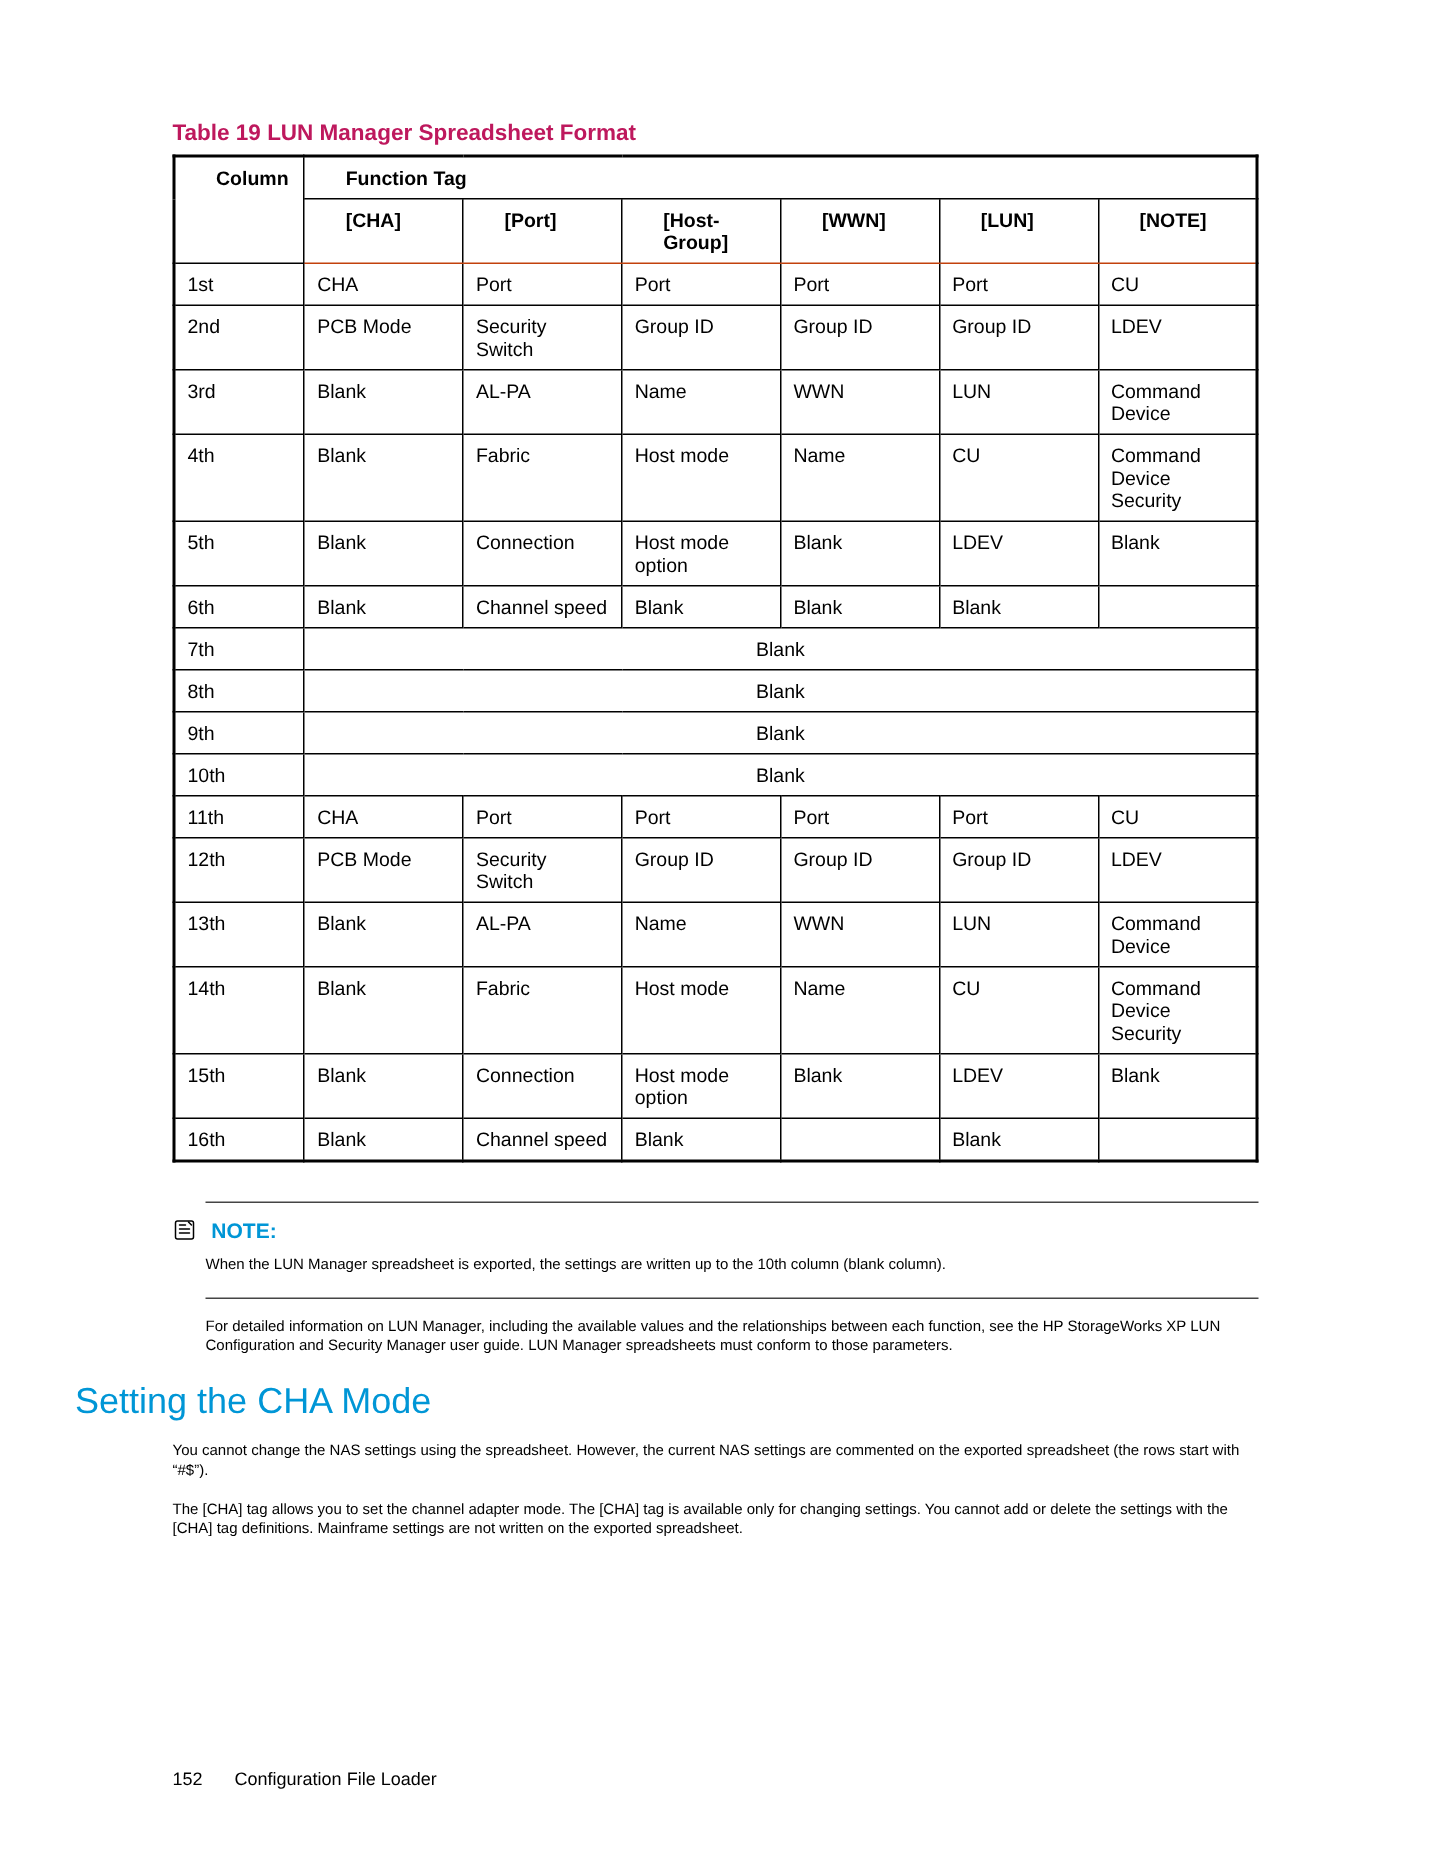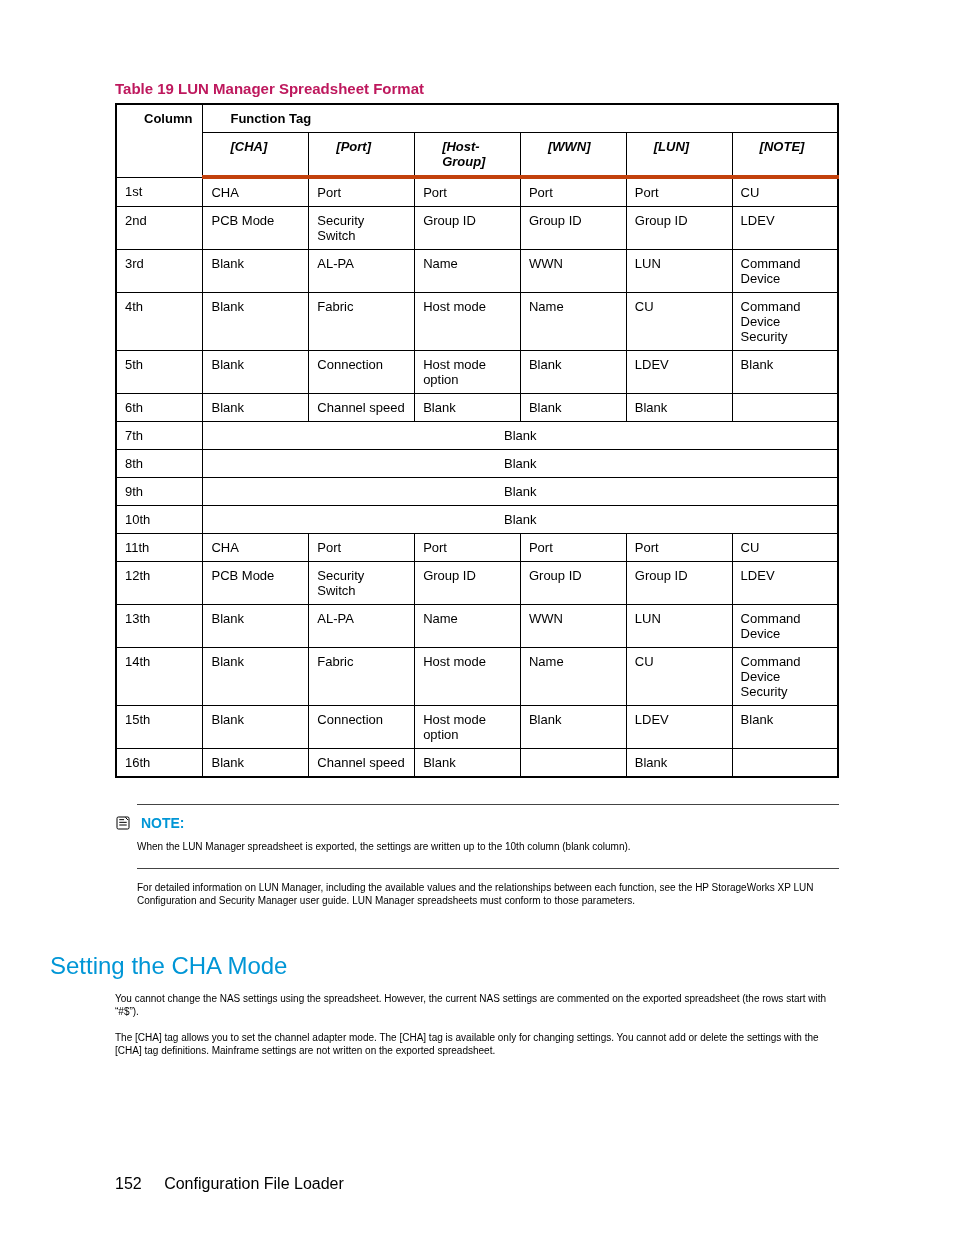--- a/index.html
+++ b/index.html
@@ -37,23 +37,22 @@
     border: 2px solid #000;
   }
   table.spreadsheet th {
     font-weight: bold;
     padding-left: 27px;
   }
   table.spreadsheet tr.head1 th {
     border-bottom: none;
   }
   table.spreadsheet tr.head2 th {
-    border-bottom: 4px solid #c2410c;
+    border-bottom: 1px solid #c2410c;
     border-right: 1px solid #000;
-    font-style: italic;
   }
   table.spreadsheet tr.head1 th.col-column {
     border-right: 1px solid #000;
     border-bottom: 1px solid #000;
   }
   table.spreadsheet tr.head1 th.col-function {
     text-align: left;
     border-bottom: 1px solid #000;
   }
   table.spreadsheet tr.head2 th:first-child {
@@ -100,32 +99,32 @@
   }
   .body-text {
     font-size: 10px;
     line-height: 1.35;
     margin-top: 12px;
   }
   .section-heading {
     color: #0096d6;
     font-weight: normal;
     font-size: 24px;
-    margin-top: 44px;
+    margin-top: 16px;
     margin-bottom: 10px;
     margin-left: -65px;
   }
   .indent-block {
     margin-left: 0px;
   }
   .footer {
     position: absolute;
     bottom: 42px;
     left: 115px;
-    font-size: 16px;
+    font-size: 12px;
   }
   .footer .pagenum {
     margin-right: 18px;
   }
 </style>
 </head>
 <body>
 
 <div class="page">
 

